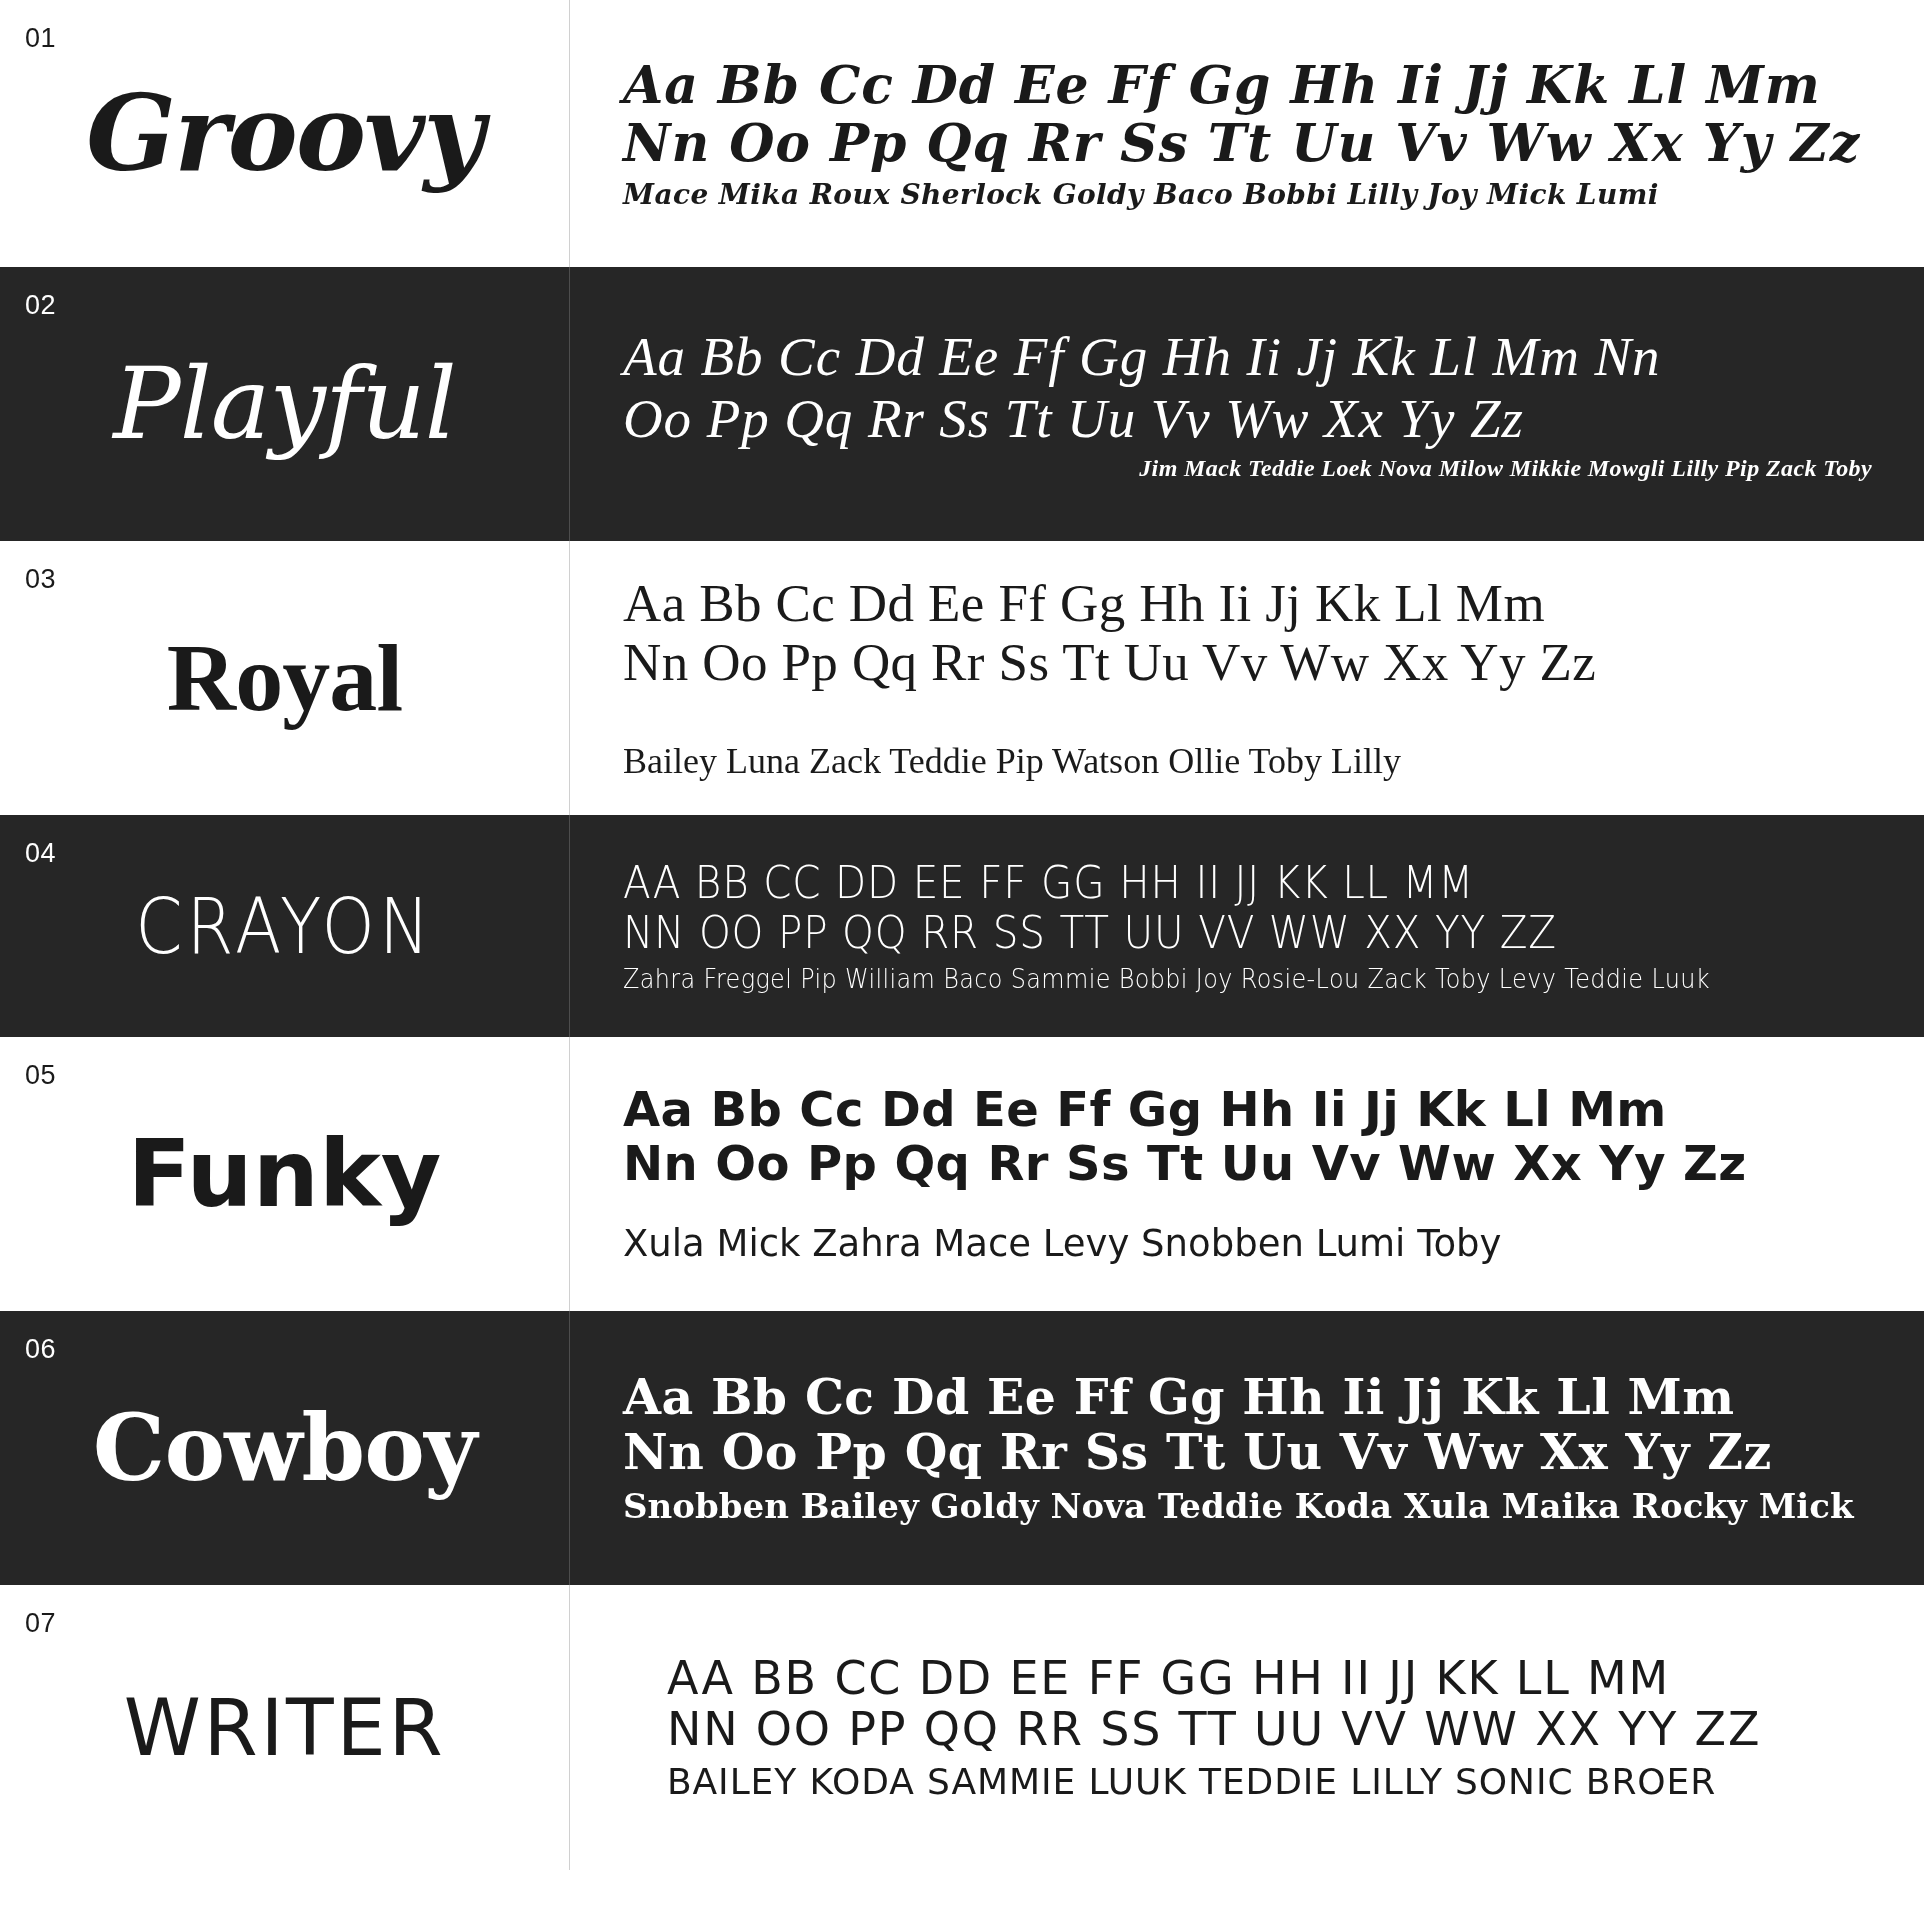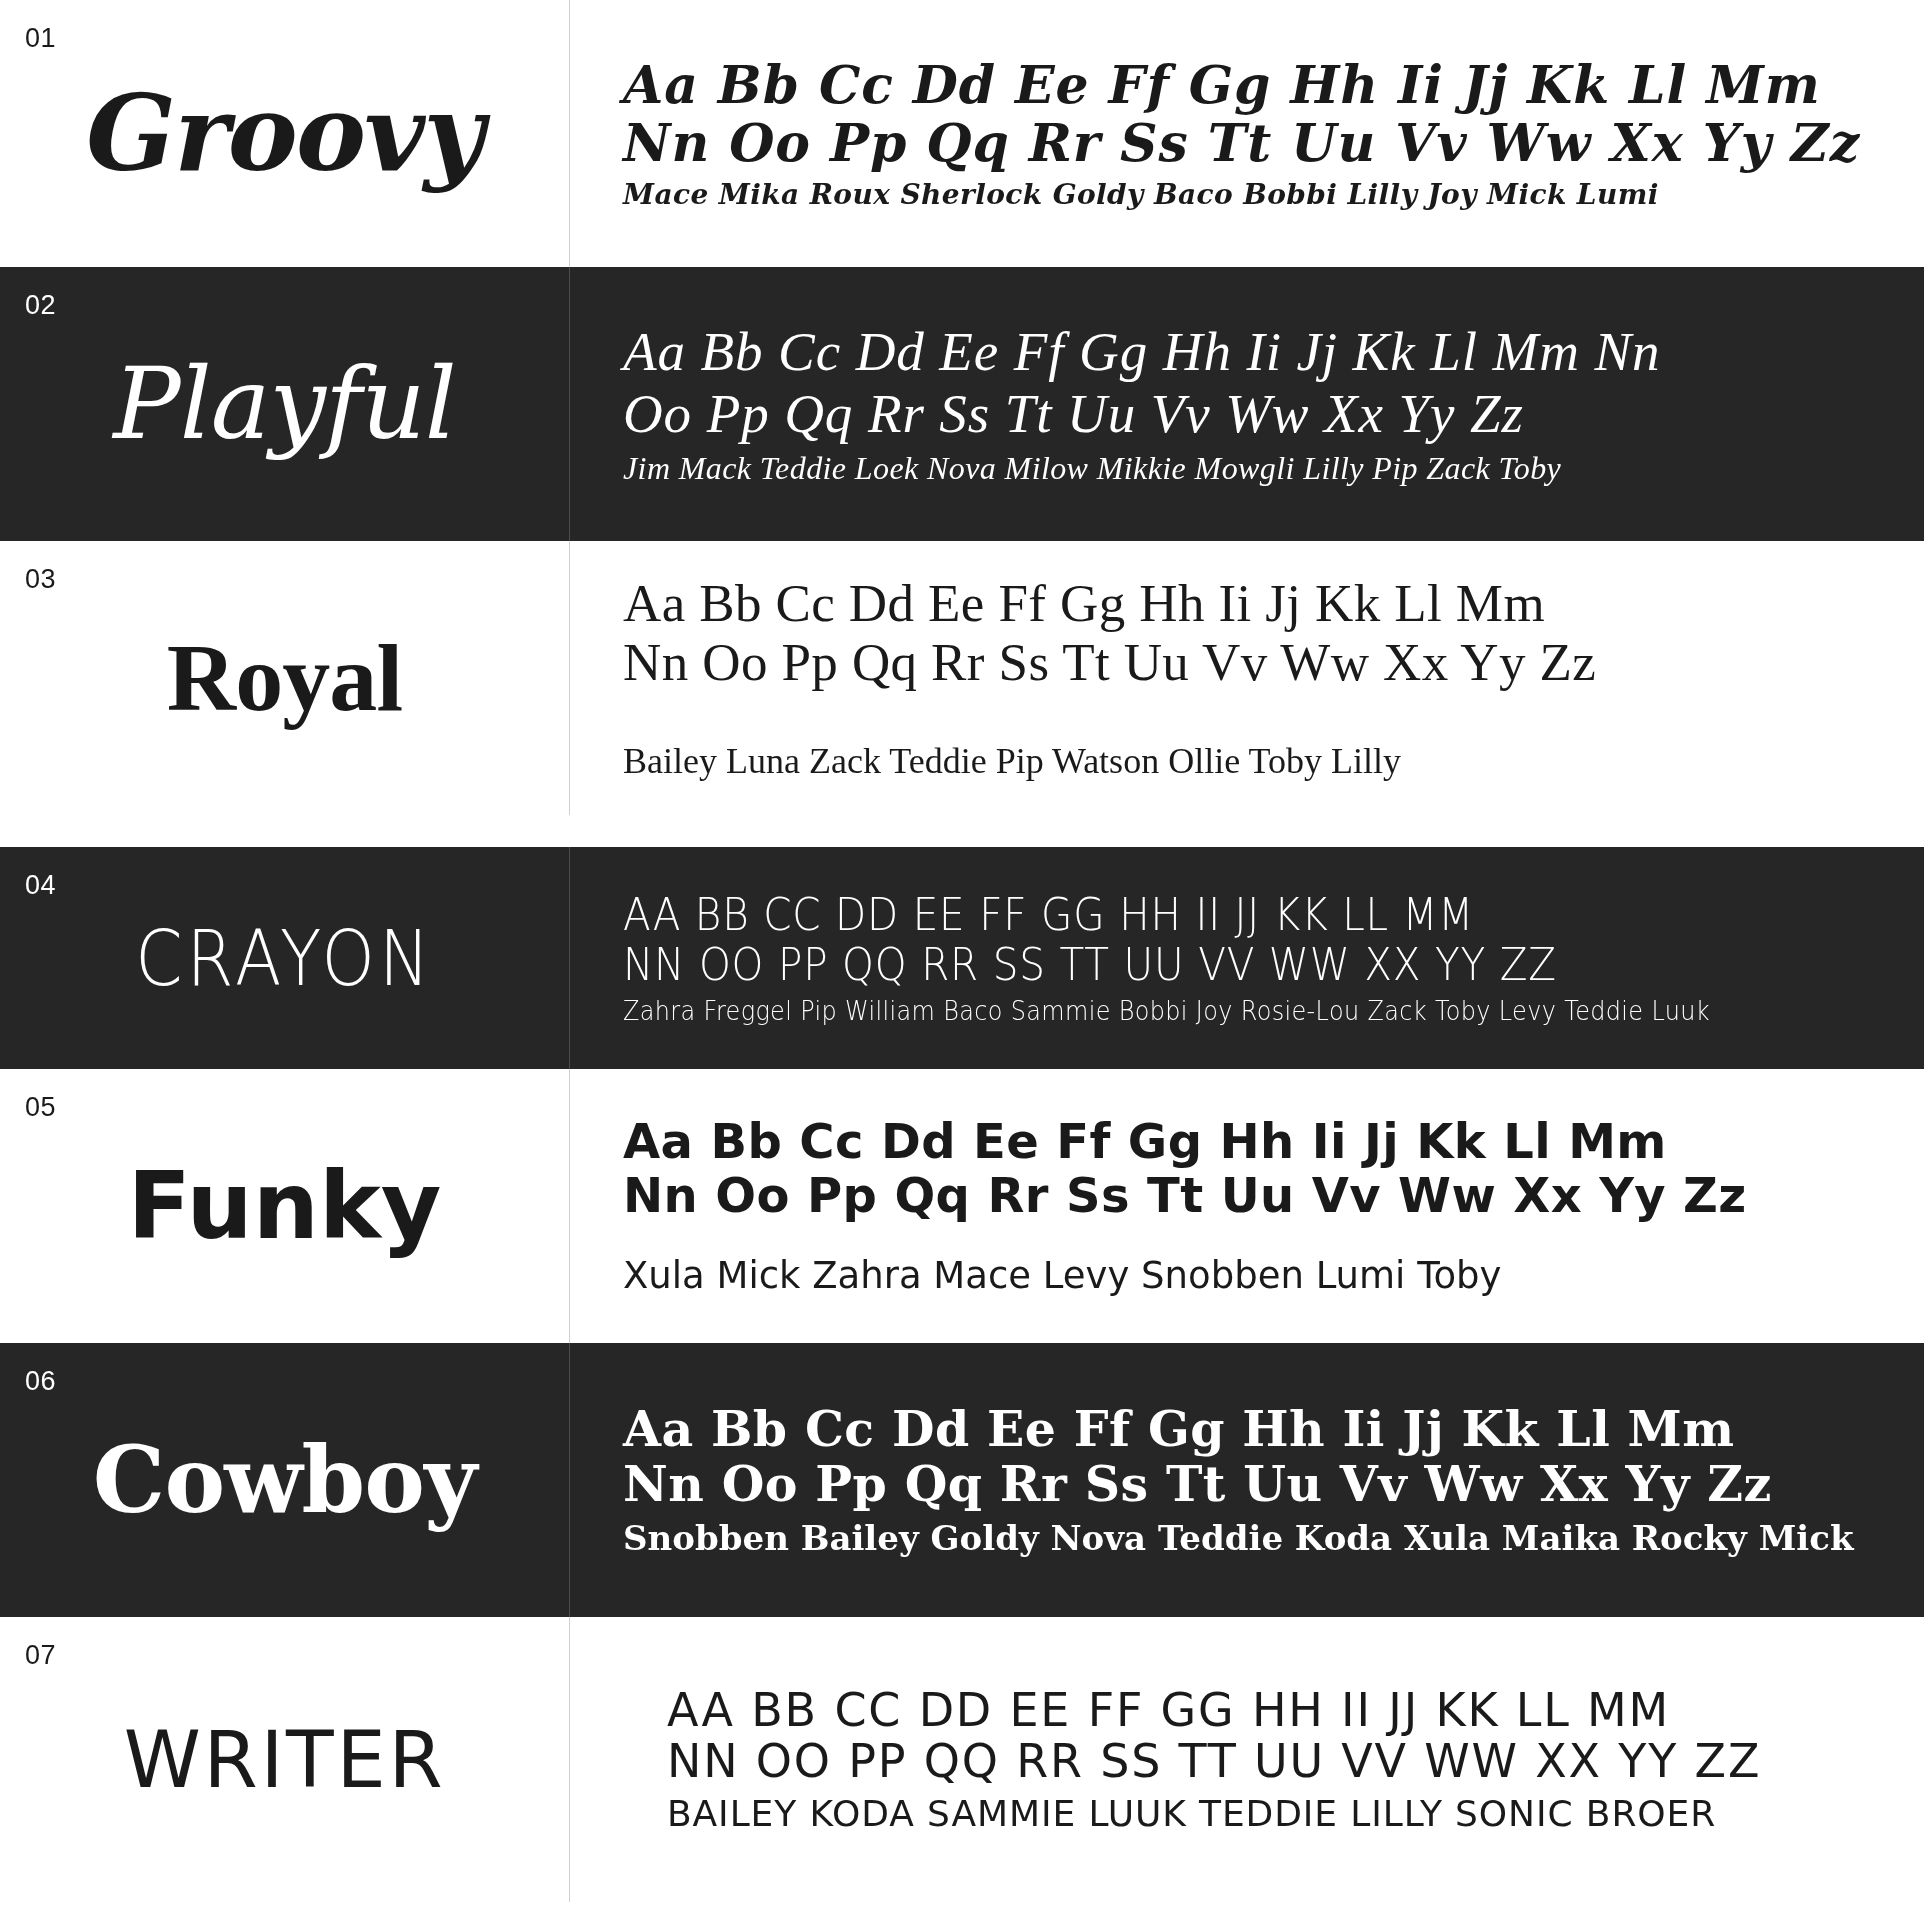--- a/index.html
+++ b/index.html
@@ -109,23 +109,24 @@
   .r02 .alpha {
     font-family: "Liberation Serif", serif;
     font-style: italic;
     font-weight: 400;
     font-size: 55px;
     letter-spacing: 0.9px;
   }
   .r02 .names {
     font-family: "Liberation Serif", serif;
     font-style: italic;
-    font-weight: 400;
-    font-size: 32px;
-    letter-spacing: 0.4px;
+    font-weight: 700;
+    font-size: 24px;
+    letter-spacing: 0.4px;
+    text-align: right;
   }
 
   
   .r03 .name {
     font-family: "Liberation Serif", serif;
     font-weight: 700;
     font-size: 96px;
     letter-spacing: -0.9px;
   }
   .r03 .alpha {
@@ -259,21 +260,21 @@
       <span class="index">03</span>
       <div class="name">Royal</div>
     </div>
     <div class="right">
       <div class="alpha">Aa Bb Cc Dd Ee Ff Gg Hh Ii Jj Kk Ll Mm</div>
       <div class="alpha">Nn Oo Pp Qq Rr Ss Tt Uu Vv Ww Xx Yy Zz</div>
       <div class="names">Bailey Luna Zack Teddie Pip Watson Ollie Toby Lilly</div>
     </div>
   </div>
 
-  <div class="row dark r04" style="height:222px;margin-top:32px;">
+  <div class="row dark r04" style="height:222px;">
     <div class="left">
       <span class="index">04</span>
       <div class="name">CRAYON</div>
     </div>
     <div class="right">
       <div class="alpha">AA BB CC DD EE FF GG HH II JJ KK LL MM</div>
       <div class="alpha">NN OO PP QQ RR SS TT UU VV WW XX YY ZZ</div>
       <div class="names">Zahra Freggel Pip William Baco Sammie Bobbi Joy Rosie-Lou Zack Toby Levy Teddie Luuk</div>
     </div>
   </div>

